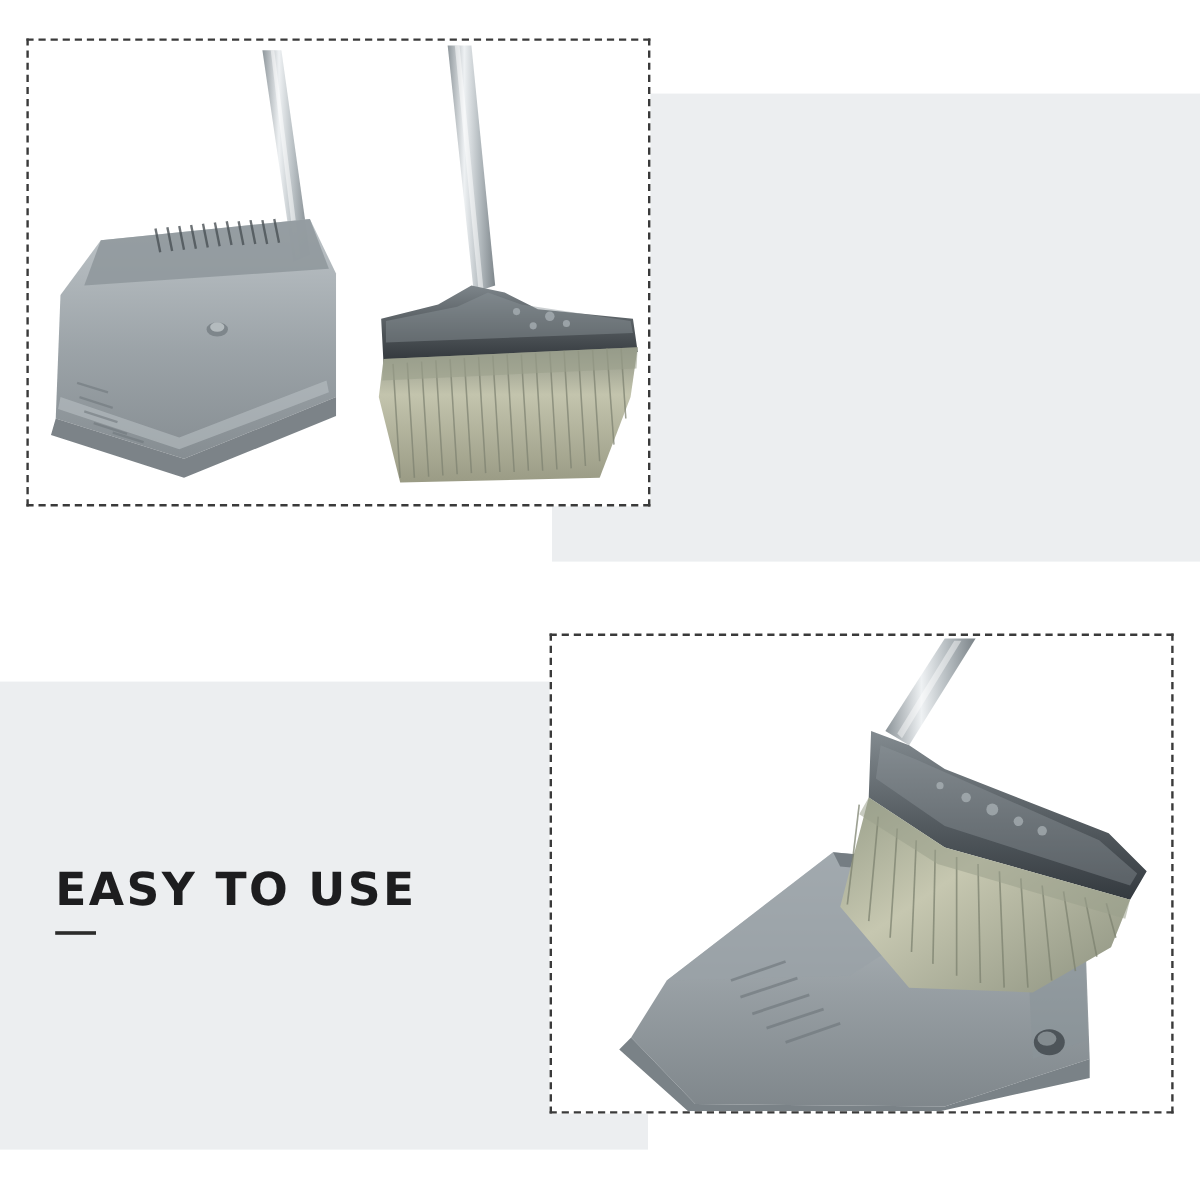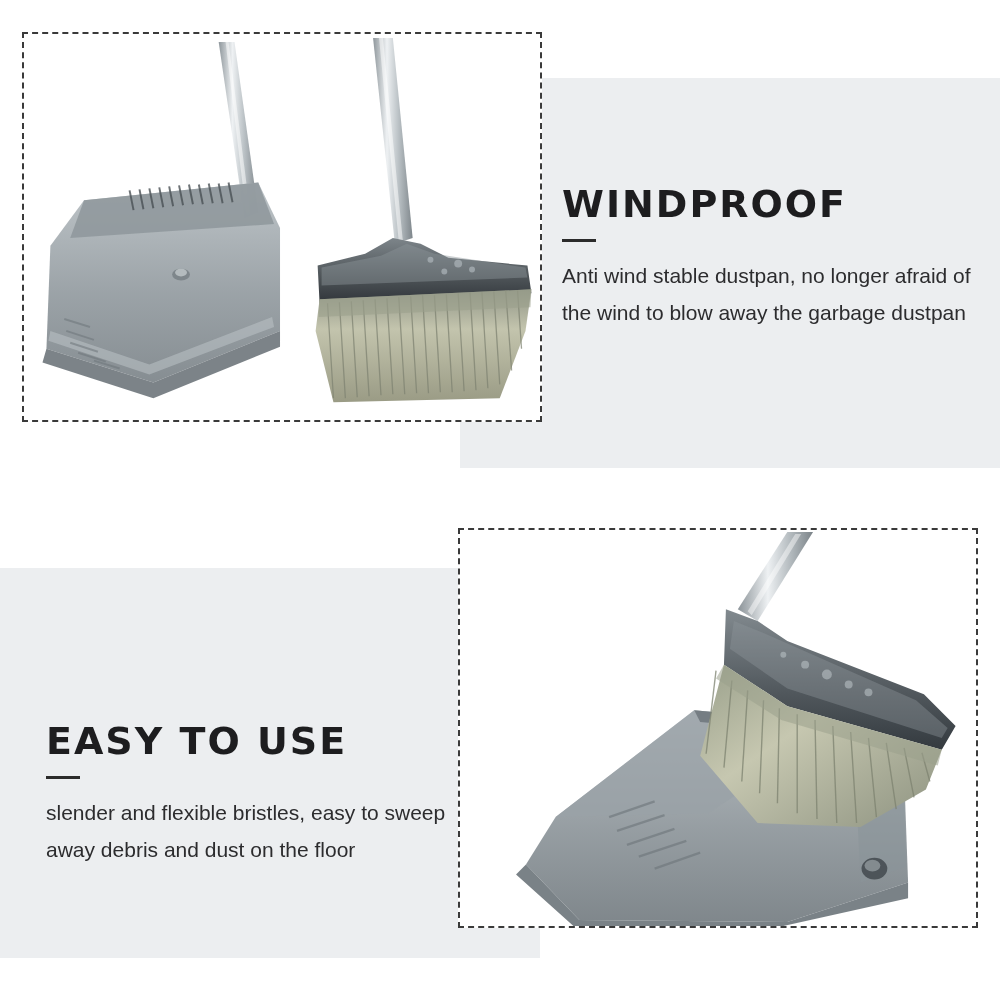--- a/index.html
+++ b/index.html
@@ -211,25 +211,20 @@
         <line x1="450" y1="261" x2="456" y2="360"></line>
         <line x1="462" y1="261" x2="468" y2="358"></line>
         <line x1="474" y1="260" x2="480" y2="354"></line>
         <line x1="486" y1="259" x2="492" y2="340"></line>
         <line x1="498" y1="259" x2="502" y2="318"></line>
       </g>
       <path d="M298 268 L512 258 L511 276 L297 286 Z" fill="#9ba08c" opacity="0.6"></path>
     </svg>
   </div>
 
-  <div class="text-block text-top">
-    <h2 class="headline">WINDPROOF</h2>
-    <div class="rule"></div>
-    <p class="body-copy">Anti wind stable dustpan, no longer afraid of the wind to blow away the garbage dustpan</p>
-  </div>
 
   <div class="panel-bottom-textbg"></div>
 
   <div class="photo-frame photo-bottom">
     <svg class="art" viewBox="0 0 520 400" xmlns="http://www.w3.org/2000/svg">
       <defs>
         <linearGradient id="panGrad2" x1="0" y1="0" x2="0" y2="1">
           <stop offset="0%" stop-color="#b5bcc0"></stop>
           <stop offset="55%" stop-color="#8f979c"></stop>
           <stop offset="100%" stop-color="#767e83"></stop>
@@ -300,16 +295,15 @@
         <line x1="448" y1="220" x2="458" y2="270"></line>
         <line x1="466" y1="225" x2="474" y2="254"></line>
       </g>
       <path d="M266 136 L330 178 L486 222 L482 238 L324 192 L258 150 Z" fill="#9ba08c" opacity="0.55"></path>
     </svg>
   </div>
 
   <div class="text-block text-bottom">
     <h2 class="headline">EASY TO USE</h2>
     <div class="rule"></div>
-    <p class="body-copy">slender and flexible bristles, easy to sweep away debris and dust on the floor</p>
   </div>
 
 </div>
 
 </body></html>

